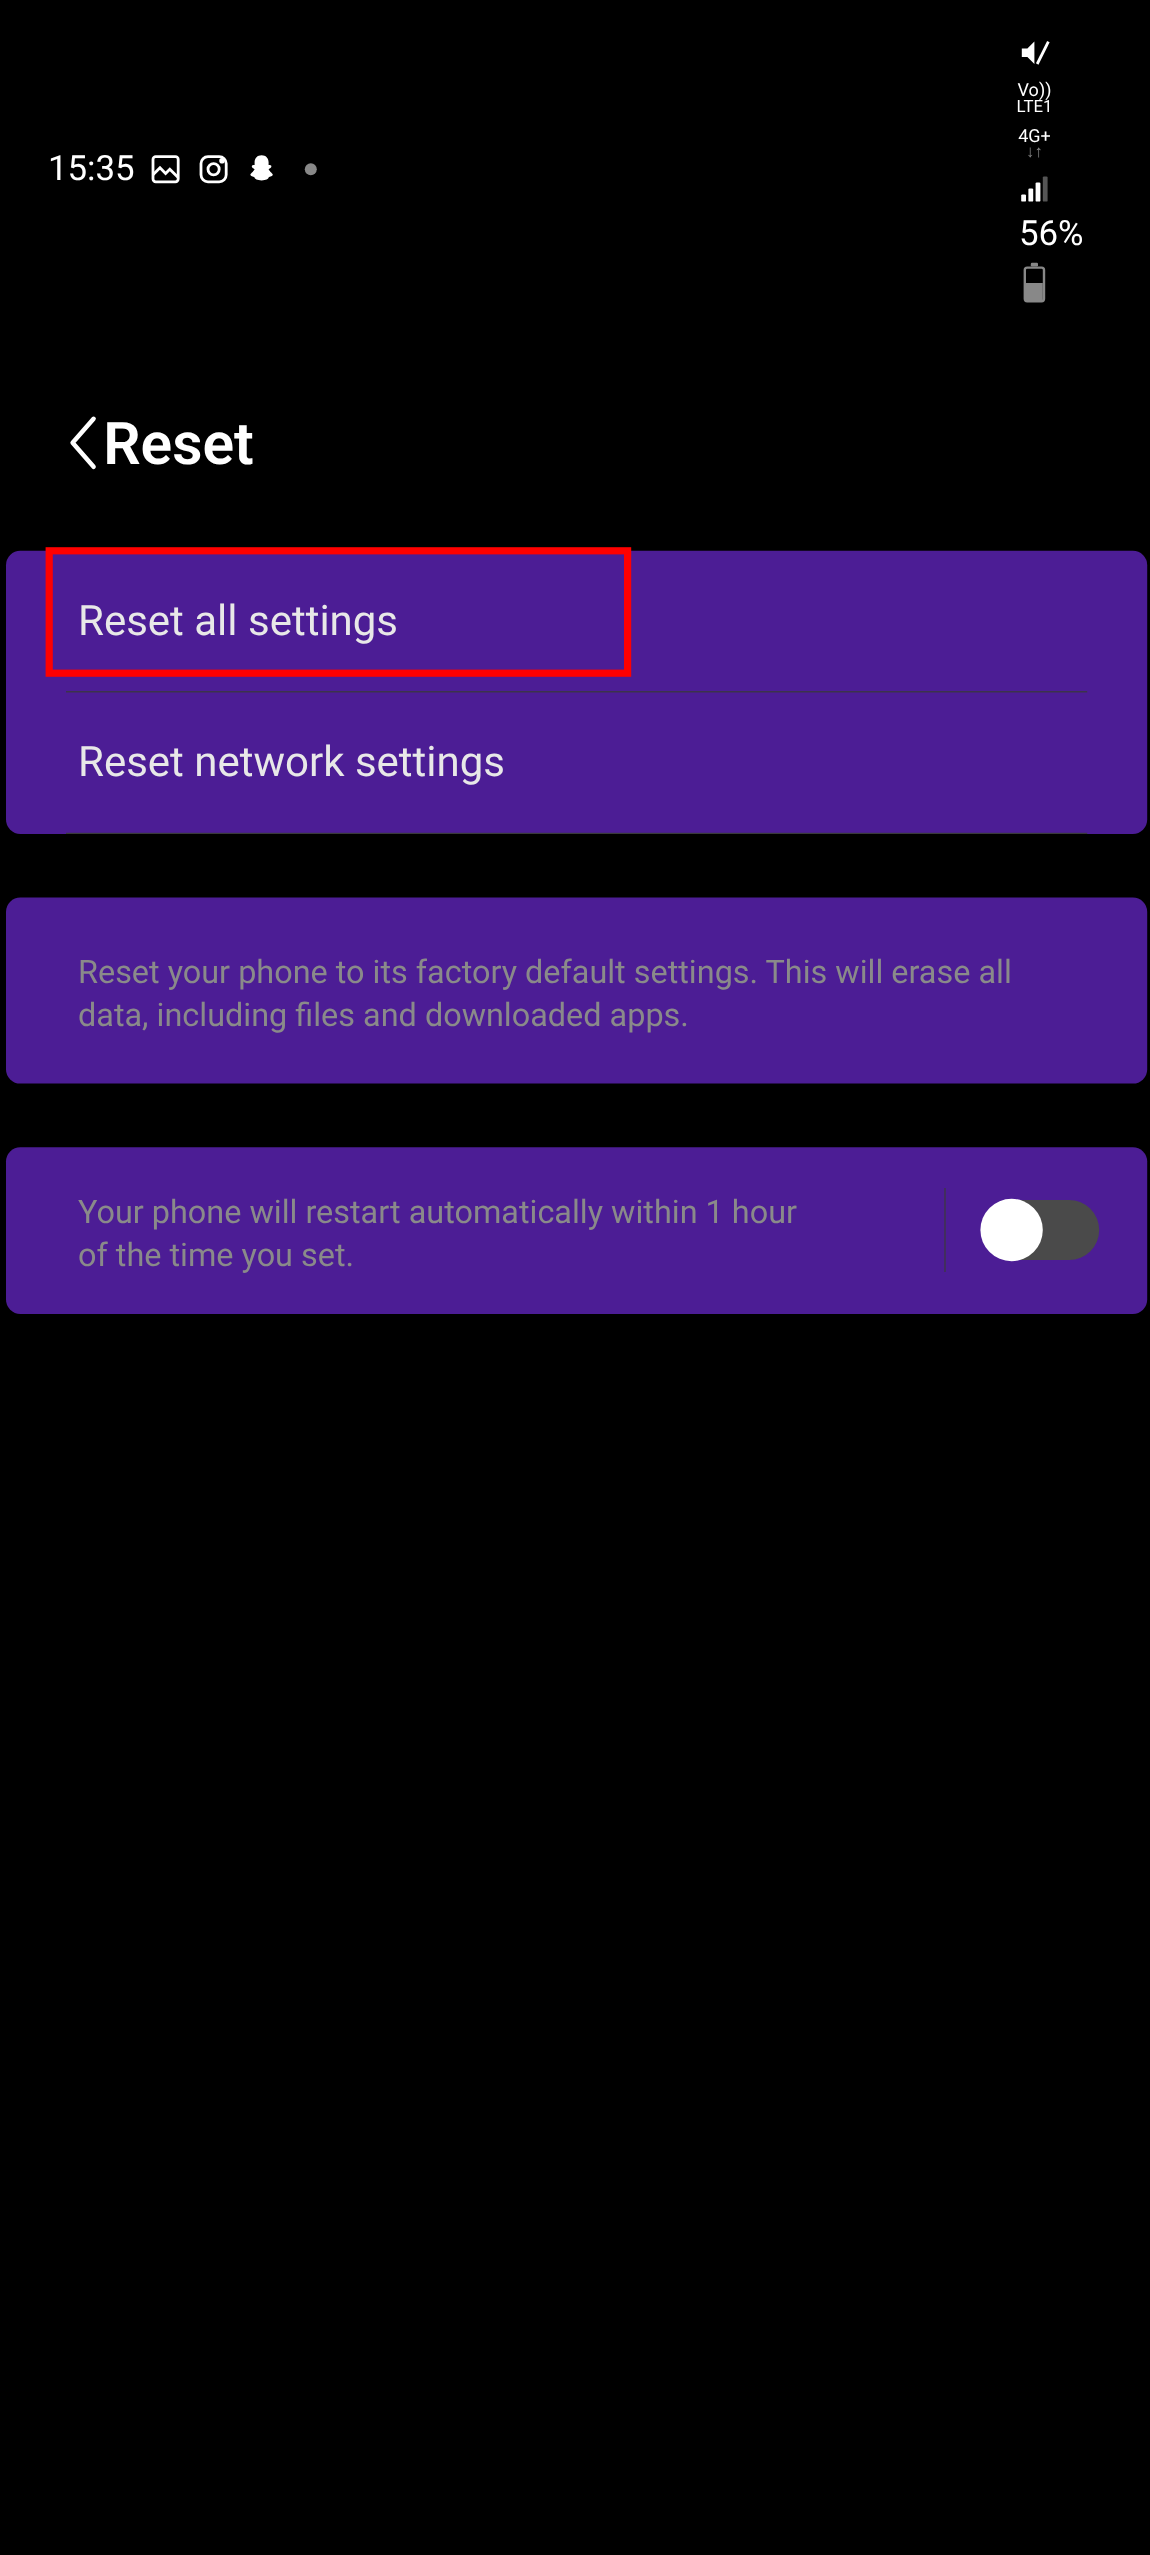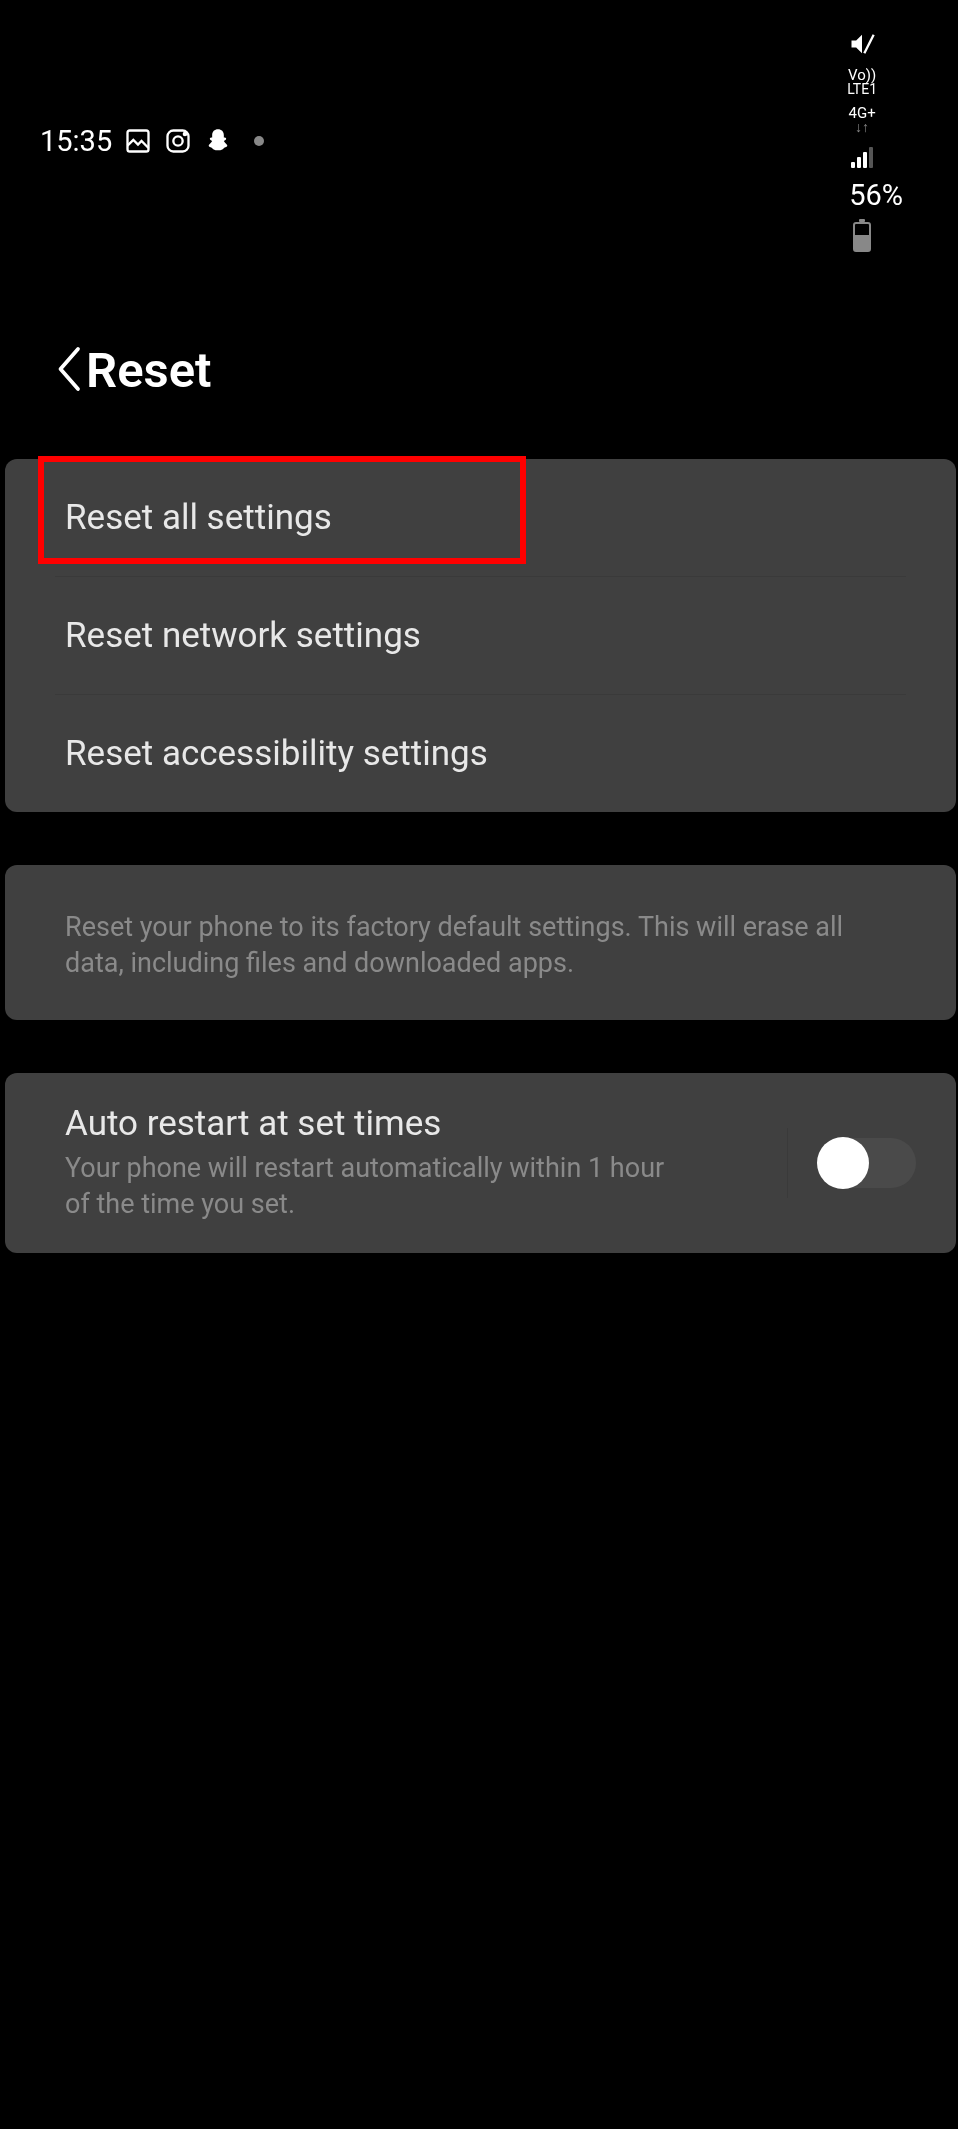--- a/index.html
+++ b/index.html
@@ -67,21 +67,21 @@
     }
     .back-chevron {
       width: 36px;
       height: 50px;
     }
     .page-title {
       font-size: 49px;
       font-weight: 600;
     }
     .card {
-      background: #404040;
+      background: #4c1d95;
       border-radius: 12px;
       margin: 0 2px 53px 5px;
     }
     .list-item {
       padding: 38px 60px;
       position: relative;
     }
     .item-title {
       font-size: 35px;
       font-weight: 400;
@@ -245,35 +245,31 @@
 
 <div class="card">
   <div class="list-item">
     <div class="item-title">Reset all settings</div>
   </div>
   <div class="divider"></div>
   <div class="list-item">
     <div class="item-title">Reset network settings</div>
   </div>
   <div class="divider"></div>
-  <div class="list-item">
-    <div class="item-title">Reset accessibility settings</div>
-  </div>
 </div>
 
 <div class="card">
   <div class="list-item">
     <div class="item-subtitle">Reset your phone to its factory default settings. This will erase all data, including files and downloaded apps.</div>
   </div>
 </div>
 
 <div class="card">
   <div class="toggle-row">
     <div class="toggle-text">
-      <div class="item-title">Auto restart at set times</div>
       <div class="item-subtitle">Your phone will restart automatically within 1 hour of the time you set.</div>
     </div>
     <div class="toggle-divider"></div>
     <div class="toggle-switch">
       <div class="toggle-knob"></div>
     </div>
   </div>
 </div>
 
 <div class="highlight-box"></div>

